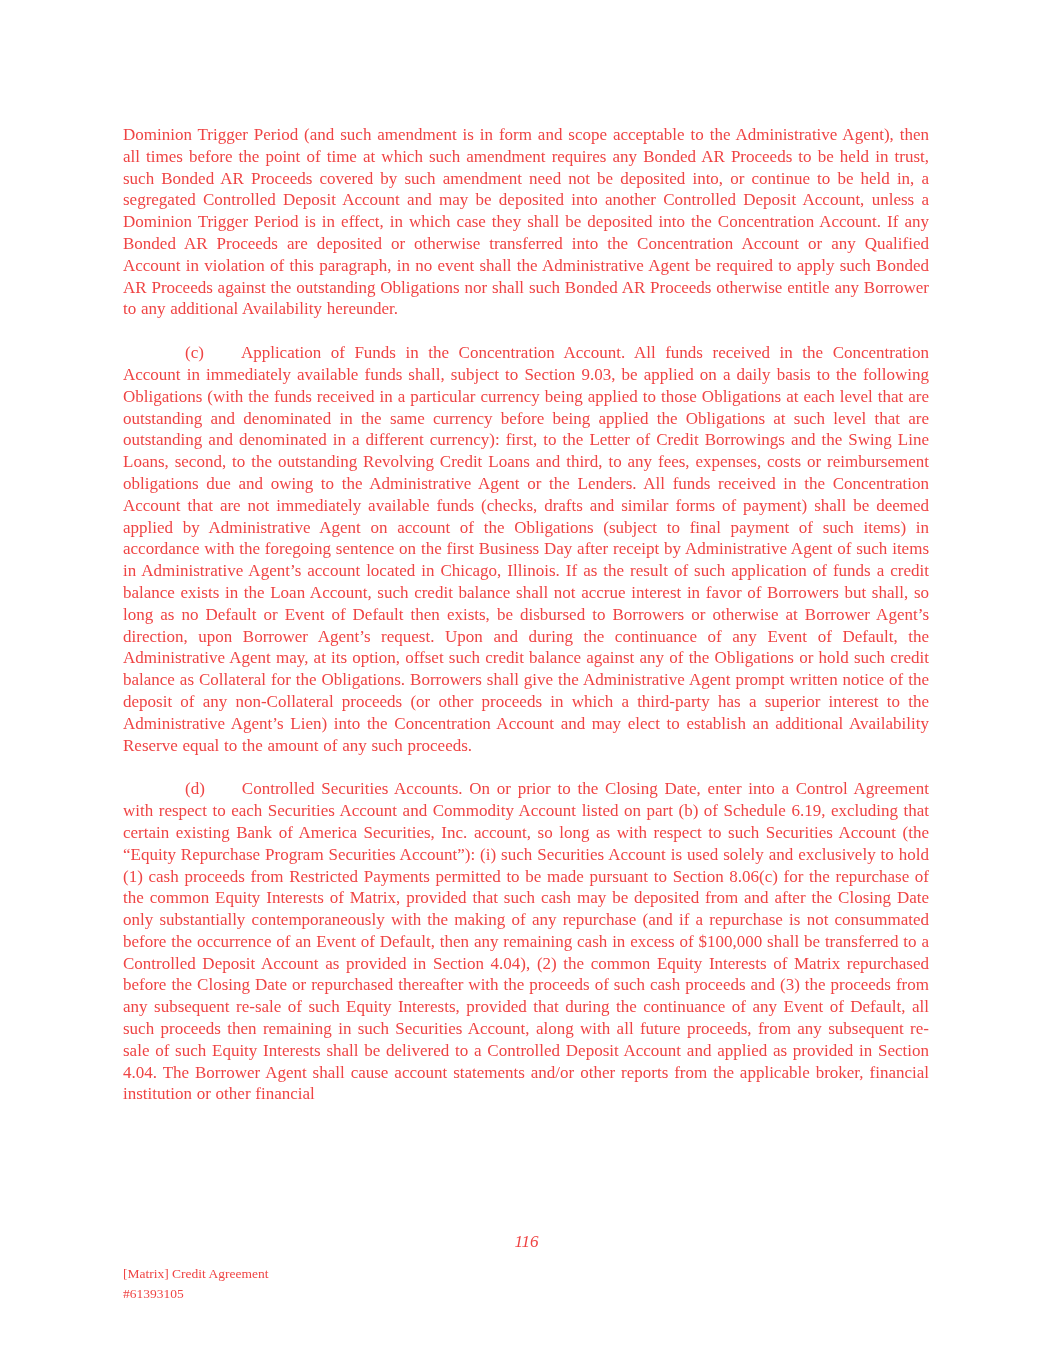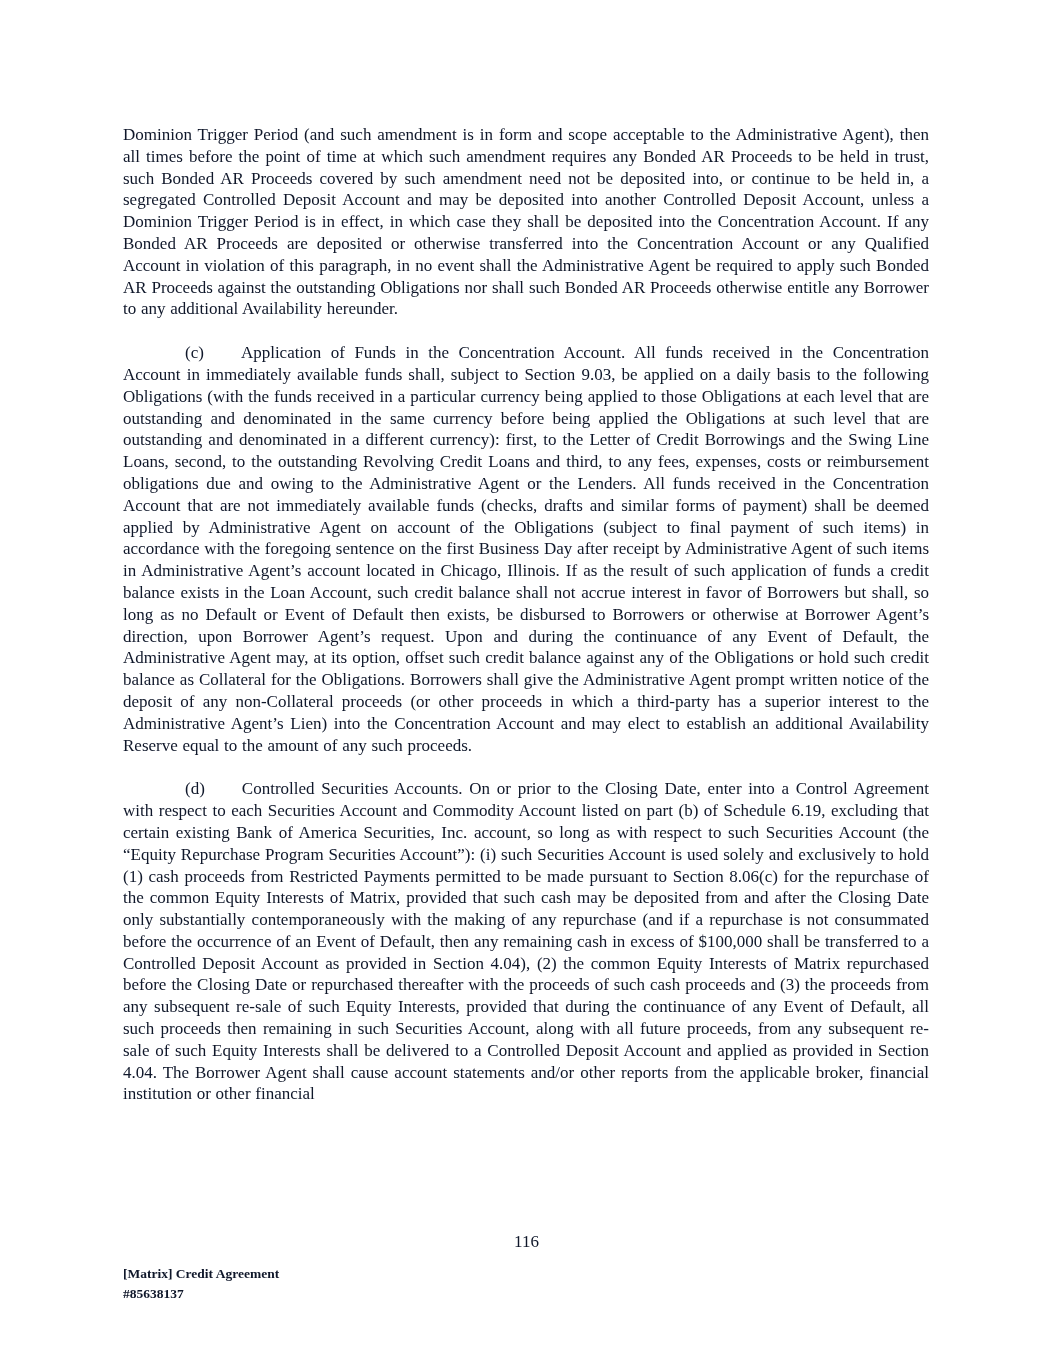--- a/index.html
+++ b/index.html
@@ -5,21 +5,21 @@
   html, body {
     margin: 0;
     padding: 0;
     background: #ffffff;
   }
   .page {
     position: relative;
     width: 1053px;
     height: 1365px;
     background: #ffffff;
-    color: #0f172a;
+    color: #ef4444;
     font-family: "Liberation Serif", serif;
     overflow: hidden;
     box-sizing: border-box;
     padding-left: 9px;
   }
   .doc-body {
     position: absolute;
     left: 123px;
     top: 124px;
     width: 806px;
@@ -40,37 +40,37 @@
   }
   .u {
   }
   .page-number {
     position: absolute;
     top: 1232px;
     left: 0;
     width: 100%;
     text-align: center;
     font-size: 17px;
+    font-style: italic;
   }
   .footer {
     position: absolute;
     left: 123px;
     top: 1264px;
     font-size: 13.5px;
     line-height: 20px;
-    font-weight: bold;
   }
 </style>
 </head>
 <body>
 
 <div class="page">
   <div class="doc-body">
       <p class="para"><span class="run">Dominion Trigger Period (and such amendment is in form and scope acceptable to the Administrative Agent), then all times before the point of time at which such amendment requires any Bonded AR Proceeds to be held in trust, such Bonded AR Proceeds covered by such amendment need not be deposited into, or continue to be held in, a segregated Controlled Deposit Account and may be deposited into another Controlled Deposit Account, unless a Dominion Trigger Period is in effect, in which case they shall be deposited into the Concentration Account.  If any Bonded AR Proceeds are deposited or otherwise transferred into the Concentration Account or any Qualified Account in violation of this paragraph, in no event shall the Administrative Agent be required to apply such Bonded AR Proceeds against the outstanding Obligations nor shall such Bonded AR Proceeds otherwise entitle any Borrower to any additional Availability hereunder.</span></p>
       <p class="para indented"><span class="run">(c)</span><span class="tab"></span><span class="u">Application of Funds in the Concentration Account</span><span class="run">.  All funds received in the Concentration Account in immediately available funds shall, subject to </span><span class="u">Section 9.03</span><span class="run">, be applied on a daily basis to the following Obligations (with the funds received in a particular currency being applied to those Obligations at each level that are outstanding and denominated in the same currency before being applied the Obligations at such level that are outstanding and denominated in a different currency):  </span><span class="u">first</span><span class="run">, to the Letter of Credit Borrowings and the Swing Line Loans, </span><span class="u">second</span><span class="run">, to the outstanding Revolving Credit Loans and </span><span class="u">third</span><span class="run">, to any fees, expenses, costs or reimbursement obligations due and owing to the Administrative Agent or the Lenders.  All funds received in the Concentration Account that are not immediately available funds (checks, drafts and similar forms of payment) shall be deemed applied by Administrative Agent on account of the Obligations (subject to final payment of such items) in accordance with the foregoing sentence on the first Business Day after receipt by Administrative Agent of such items in Administrative Agent’s account located in Chicago, Illinois.  If as the result of such application of funds a credit balance exists in the Loan Account, such credit balance shall not accrue interest in favor of Borrowers but shall, so long as no Default or Event of Default then exists, be disbursed to Borrowers or otherwise at Borrower Agent’s direction, upon Borrower Agent’s request.  Upon and during the continuance of any Event of Default, the Administrative Agent may, at its option, offset such credit balance against any of the Obligations or hold such credit balance as Collateral for the Obligations.  Borrowers shall give the Administrative Agent prompt written notice of the deposit of any non-Collateral proceeds (or other proceeds in which a third-party has a superior interest to the Administrative Agent’s Lien) into the Concentration Account and may elect to establish an additional Availability Reserve equal to the amount of any such proceeds.</span></p>
       <p class="para indented"><span class="run">(d)</span><span class="tab"></span><span class="u">Controlled Securities Accounts</span><span class="run">. On or prior to the Closing Date, enter into a Control Agreement with respect to each Securities Account and Commodity Account listed on part (b) of </span><span class="u">Schedule 6.19</span><span class="run">, excluding that certain existing Bank of America Securities, Inc. account, so long as with respect to such Securities Account (the “</span><span class="u">Equity Repurchase Program Securities Account</span><span class="run">”):  (i) such Securities Account is used solely and exclusively to hold (1) cash proceeds from Restricted Payments permitted to be made pursuant to </span><span class="u">Section 8.06(c)</span><span class="run"> for the repurchase of the common Equity Interests of Matrix, </span><span class="u">provided</span><span class="run"> that such cash may be deposited from and after the Closing Date only substantially contemporaneously with the making of any repurchase (and if a repurchase is not consummated before the occurrence of an Event of Default, then any remaining cash in excess of $100,000 shall be transferred to a Controlled Deposit Account as provided in </span><span class="u">Section 4.04</span><span class="run">), (2) the common Equity Interests of Matrix repurchased before the Closing Date or repurchased thereafter with the proceeds of such cash proceeds and (3) the proceeds from any subsequent re-sale of such Equity Interests, </span><span class="u">provided</span><span class="run"> that during the continuance of any Event of Default, all such proceeds then remaining in such Securities Account, along with all future proceeds, from any subsequent re-sale of such Equity Interests shall be delivered to a Controlled Deposit Account and applied as provided in </span><span class="u">Section 4.04</span><span class="run">.  The Borrower Agent shall cause account statements and/or other reports from the applicable broker, financial institution or other financial</span></p>
     </div>
   <div class="page-number">116</div>
   <div class="footer">
     <div>[Matrix] Credit Agreement</div>
-    <div>#85638137</div>
+    <div>#61393105</div>
   </div>
 </div>
 
 </body></html>

